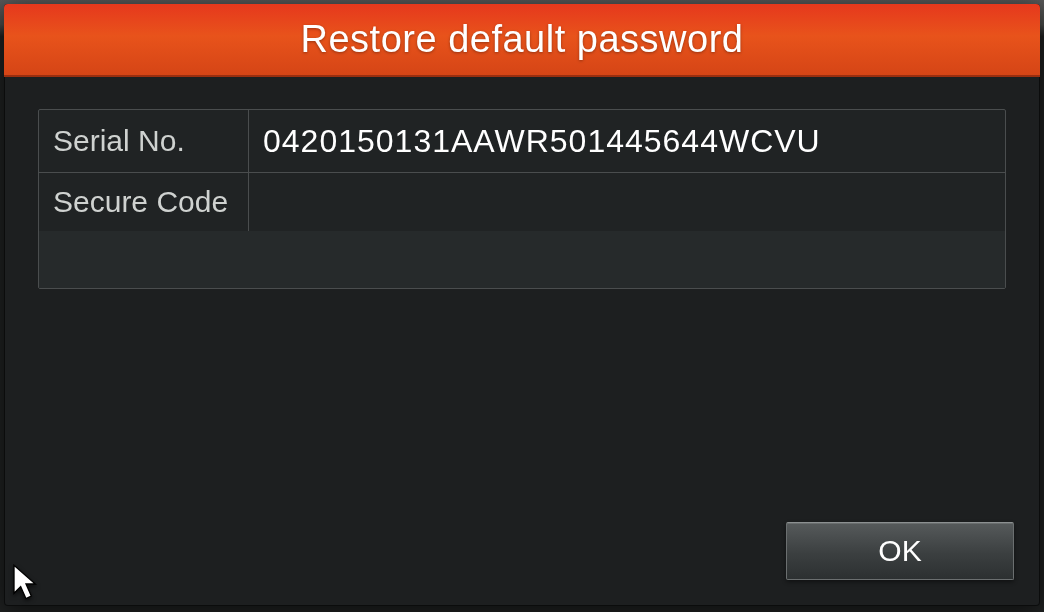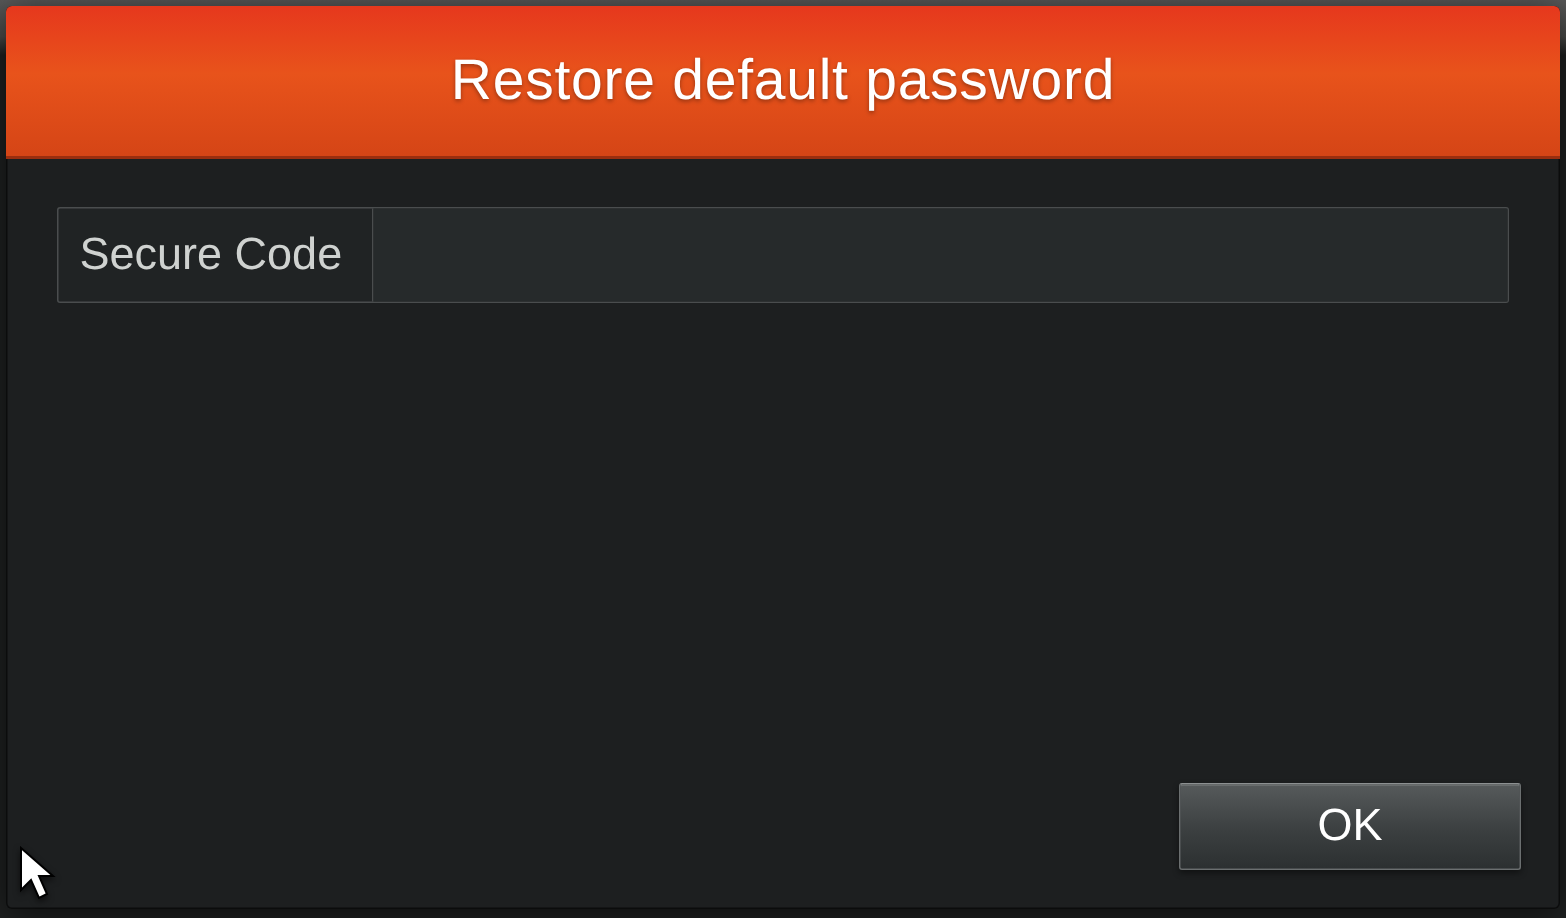--- a/index.html
+++ b/index.html
@@ -27,21 +27,21 @@
     background: #1d1f20;
     border-radius: 4px;
     box-shadow: inset 0 0 0 1px rgba(0,0,0,.6), 0 4px 24px rgba(0,0,0,.6);
     display: flex;
     flex-direction: column;
     overflow: hidden;
   }
 
   
   .titlebar {
-    height: 102px;
+    height: 73px;
     background: linear-gradient(180deg, #e6381d 0%, #e8531b 45%, #d54516 100%);
     display: flex;
     align-items: center;
     justify-content: center;
     border-bottom: 2px solid #9a2e0f;
   }
   .titlebar span {
     color: #fff;
     font-size: 38px;
     font-weight: 400;
@@ -59,21 +59,21 @@
     width: 100%;
     border: 1px solid #4a4d4e;
     border-radius: 2px;
     background: #202324;
   }
   .form-row {
     display: flex;
     align-items: stretch;
     min-height: 62px;
   }
-  .form-row + .form-row { border-top: 1px solid #4a4d4e; }
+  .form-row + .form-row { border-top: 1px solid #4a4d4e; flex-direction: column; }
   .form-label {
     width: 210px;
     padding: 12px 14px;
     color: #cfd2d0;
     font-size: 30px;
     display: flex;
     align-items: center;
     border-right: 1px solid #4a4d4e;
   }
   .form-value {
@@ -139,20 +139,24 @@
 <div class="screen">
   <div class="dialog">
 
     <div class="titlebar">
       <span>Restore default password</span>
     </div>
 
     <div class="body">
       <div class="form-table">
 
+        <div class="form-row">
+          <div class="form-label">Serial No.</div>
+          <div class="form-value">0420150131AAWR501445644WCVU</div>
+        </div>
 
         <div class="form-row">
           <div class="form-label">Secure Code</div>
           <input class="form-input" type="text" value="" style="">
         </div>
 
       </div>
     </div>
 
     <div class="buttonbar">

